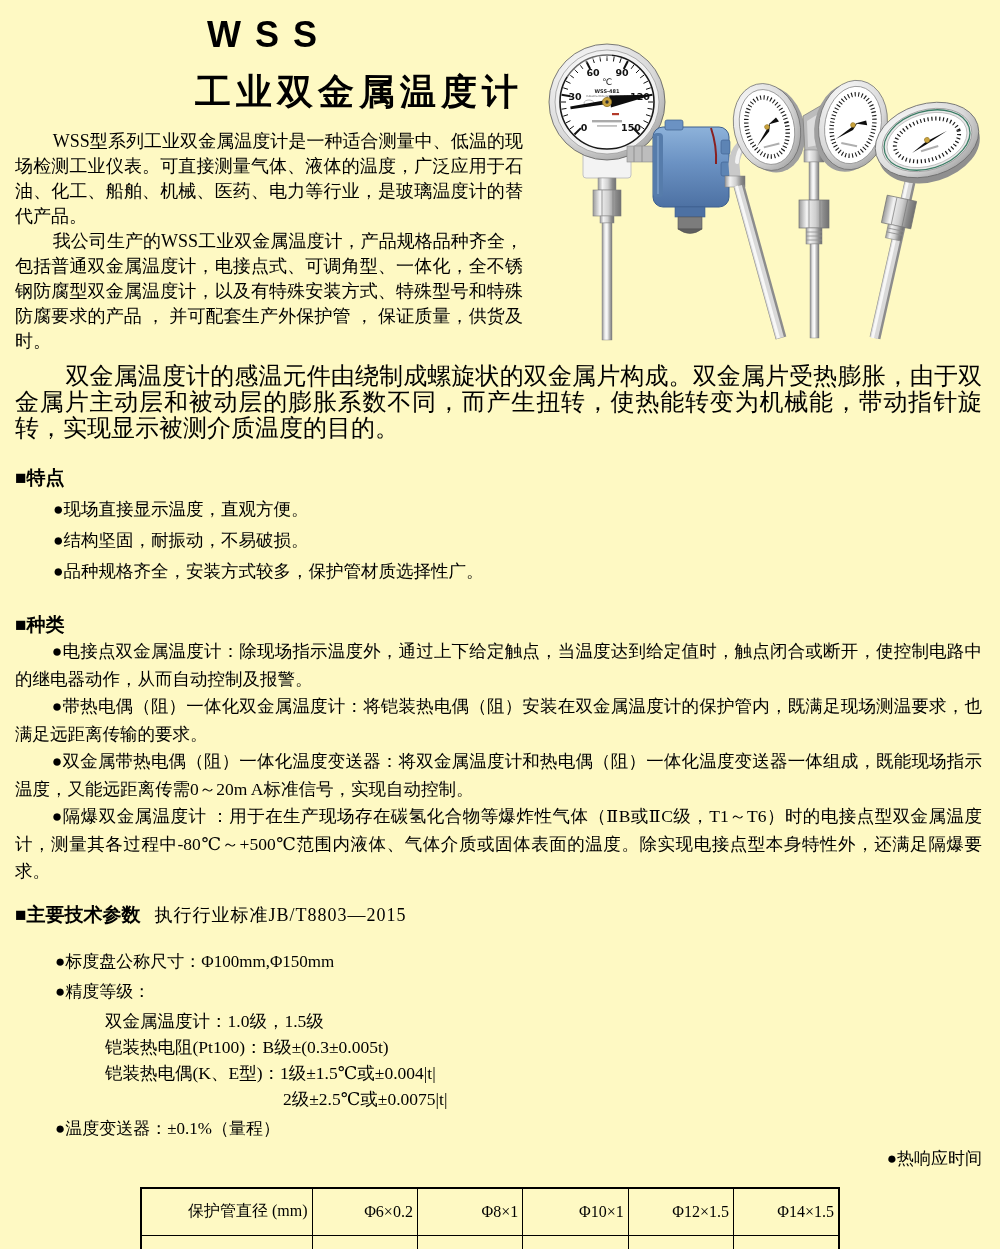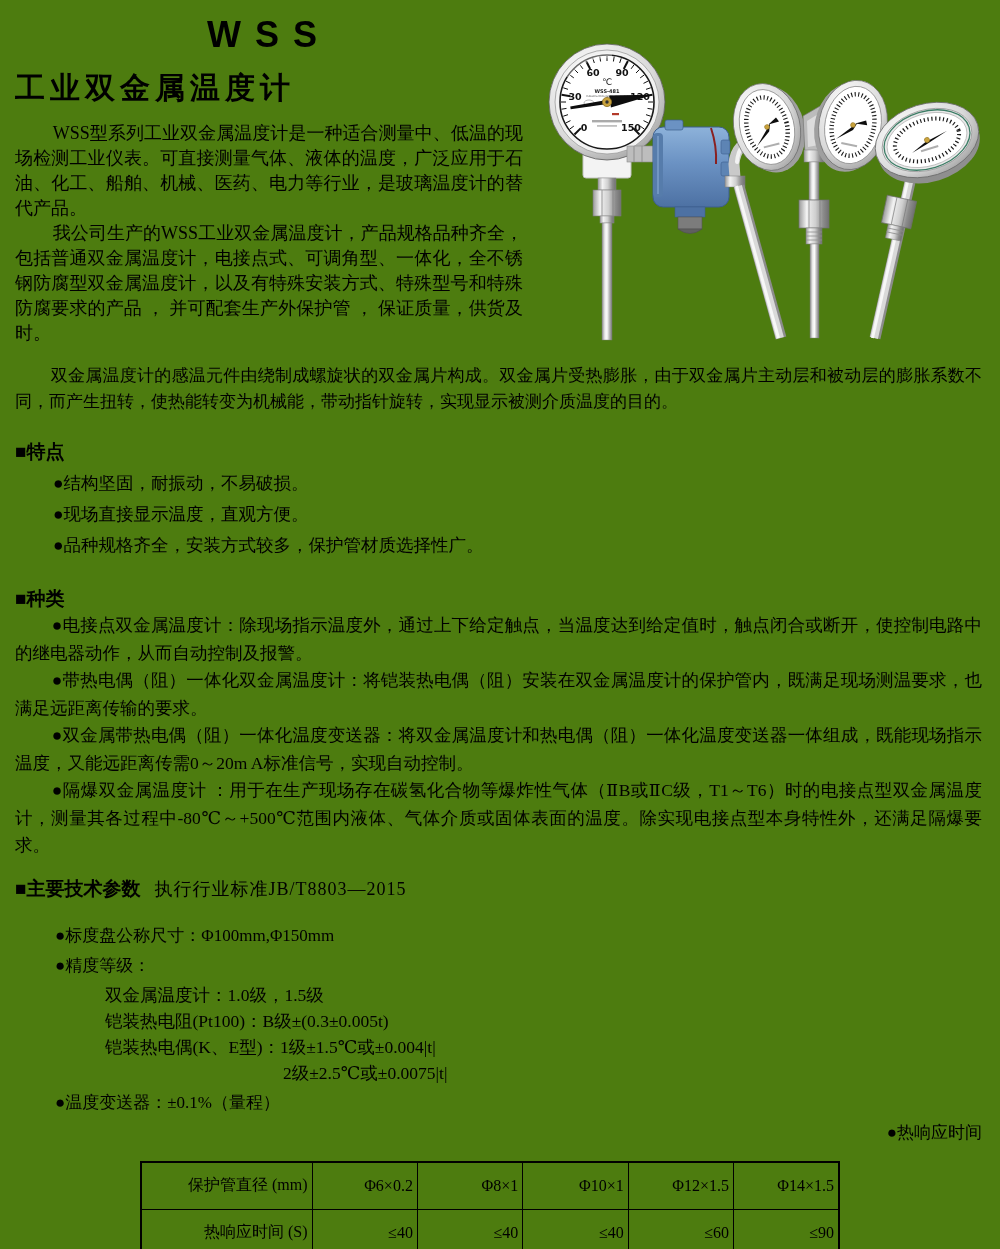--- a/index.html
+++ b/index.html
@@ -1,20 +1,20 @@
 <!DOCTYPE html>
 <html><head>
 <meta charset="utf-8">
 <style>
   html,body{margin:0;padding:0;background:#fff;}
   .page{
     position:relative;
     width:1000px;height:1249px;
     margin:0 auto;
-    background:#4d7c0f;
+    background:#fef9c3;
     color:#000;
     font-family:"Liberation Serif","DejaVu Serif",serif;
     overflow:hidden;
   }
   
   .top{display:flex;}
   .left-col{
     width:525px;
     box-sizing:border-box;
     padding:12px 2px 0 15px;
@@ -25,23 +25,23 @@
   }
   .title{
     text-align:center;
     font-family:"Liberation Sans","DejaVu Sans",sans-serif;
     font-weight:bold;
     font-size:36px;
     letter-spacing:14px;
     margin:2px 0 12px 0;
   }
   .subtitle{
-    text-align:left;
+    text-align:right;
     font-weight:bold;
-    font-size:30px;
+    font-size:36px;
     letter-spacing:5px;
     margin:0 0 12px 0;
     font-family:Liberation Serif, serif;
   }
   .intro p{
     font-size:18px;
     line-height:25px;
     text-indent:2.1em;
     text-align:justify;
     margin:0;
@@ -56,21 +56,21 @@
   }
   .sec-h .std{
     font-family:"Liberation Serif","DejaVu Serif",serif;
     font-weight:normal;
     font-size:18px;
     margin-left:14px;
     letter-spacing:1px;
   }
   .h-principle{margin-top:6px;}
   .body-p{
-    font-size:17px;
+    font-size:24px;
     line-height:26px;
     text-indent:2.1em;
     text-align:justify;
     margin:5px 0 0 0;
   }
   .h-features{margin-top:24px;}
   .feature-item{
     font-size:17.5px;
     line-height:25px;
     margin:6px 0;
@@ -323,22 +323,22 @@
       </svg>
     </div>
   </div>
 
   <div class="sections">
 
     <p class="body-p">双金属温度计的感温元件由绕制成螺旋状的双金属片构成。双金属片受热膨胀，由于双金属片主动层和被动层的膨胀系数不同，而产生扭转，使热能转变为机械能，带动指针旋转，实现显示被测介质温度的目的。</p>
 
     <h3 class="sec-h h-features">■特点</h3>
     <div>
+      <p class="feature-item">●现场直接显示温度，直观方便。</p>
       <p class="feature-item">●结构坚固，耐振动，不易破损。</p>
-      <p class="feature-item">●现场直接显示温度，直观方便。</p>
       <p class="feature-item">●品种规格齐全，安装方式较多，保护管材质选择性广。</p>
     </div>
 
     <h3 class="sec-h h-types">■种类</h3>
     <div>
       <p class="type-item">●电接点双金属温度计：除现场指示温度外，通过上下给定触点，当温度达到给定值时，触点闭合或断开，使控制电路中的继电器动作，从而自动控制及报警。</p>
       <p class="type-item">●带热电偶（阻）一体化双金属温度计：将铠装热电偶（阻）安装在双金属温度计的保护管内，既满足现场测温要求，也满足远距离传输的要求。</p>
       <p class="type-item">●双金属带热电偶（阻）一体化温度变送器：将双金属温度计和热电偶（阻）一体化温度变送器一体组成，既能现场指示温度，又能远距离传需0～20m A标准信号，实现自动控制。</p>
       <p class="type-item">●隔爆双金属温度计 ：用于在生产现场存在碳氢化合物等爆炸性气体（ⅡB或ⅡC级，T1～T6）时的电接点型双金属温度计，测量其各过程中-80℃～+500℃范围内液体、气体介质或固体表面的温度。除实现电接点型本身特性外，还满足隔爆要求。</p>
     </div>

